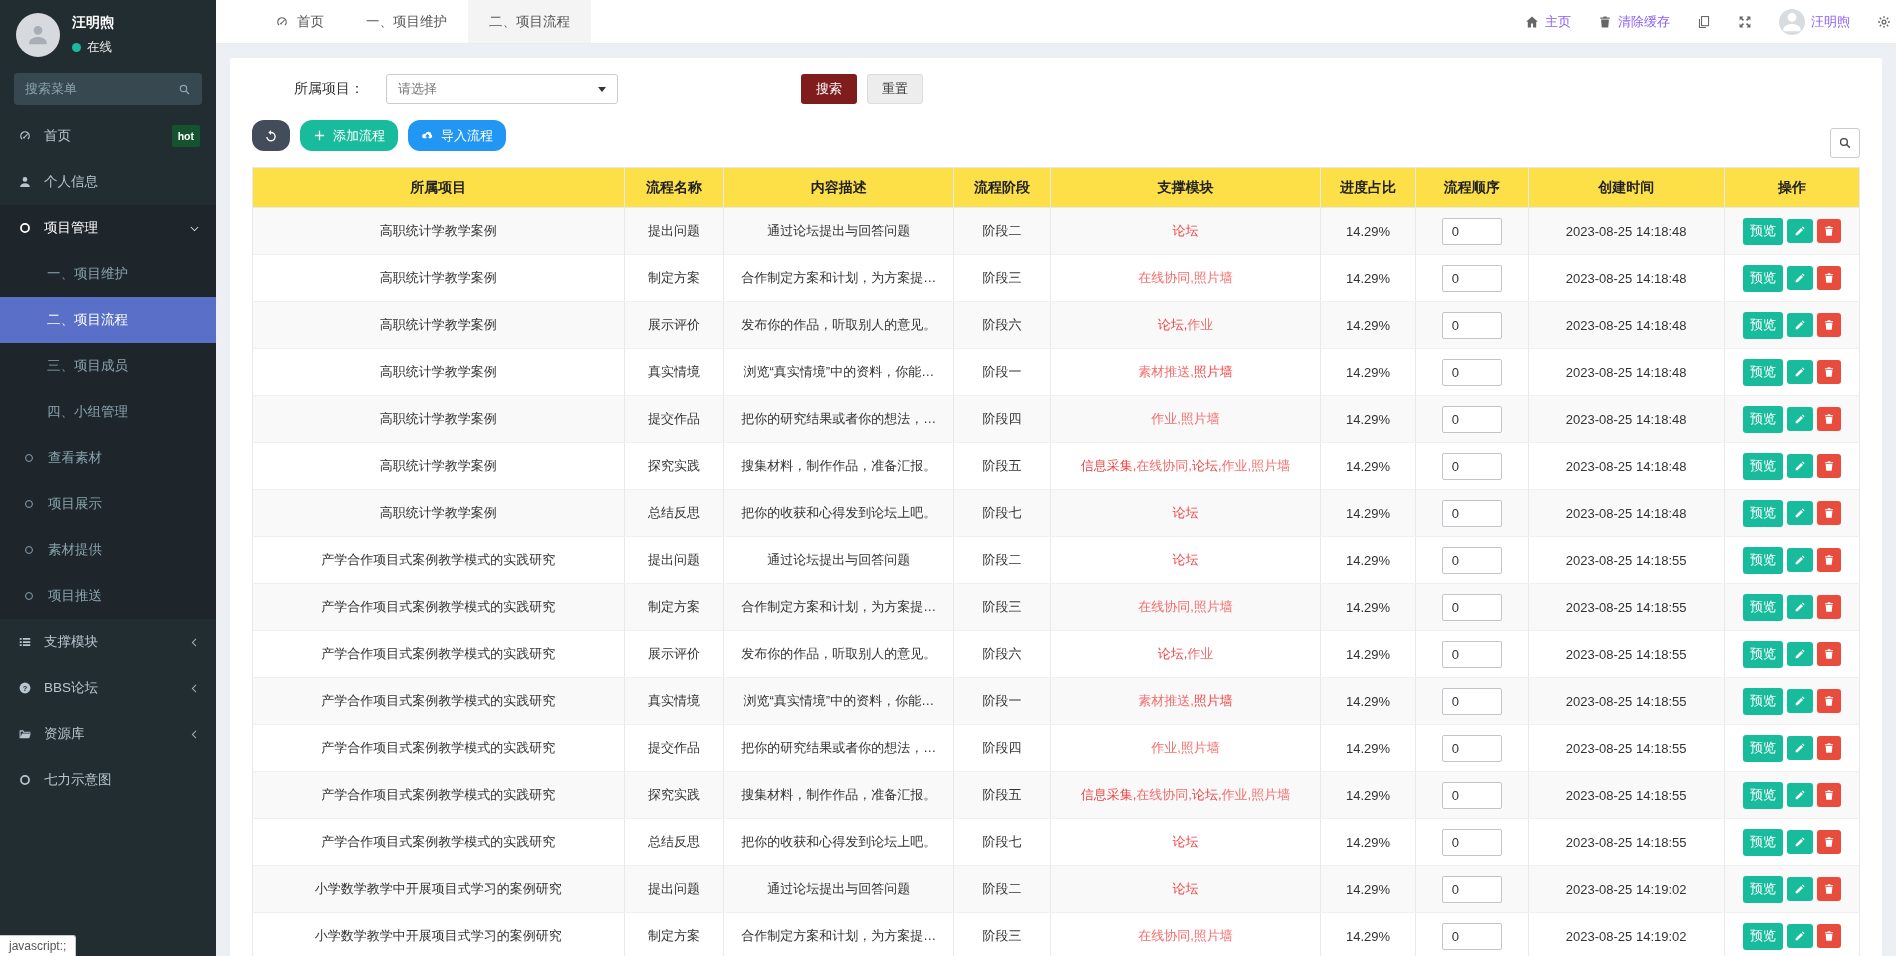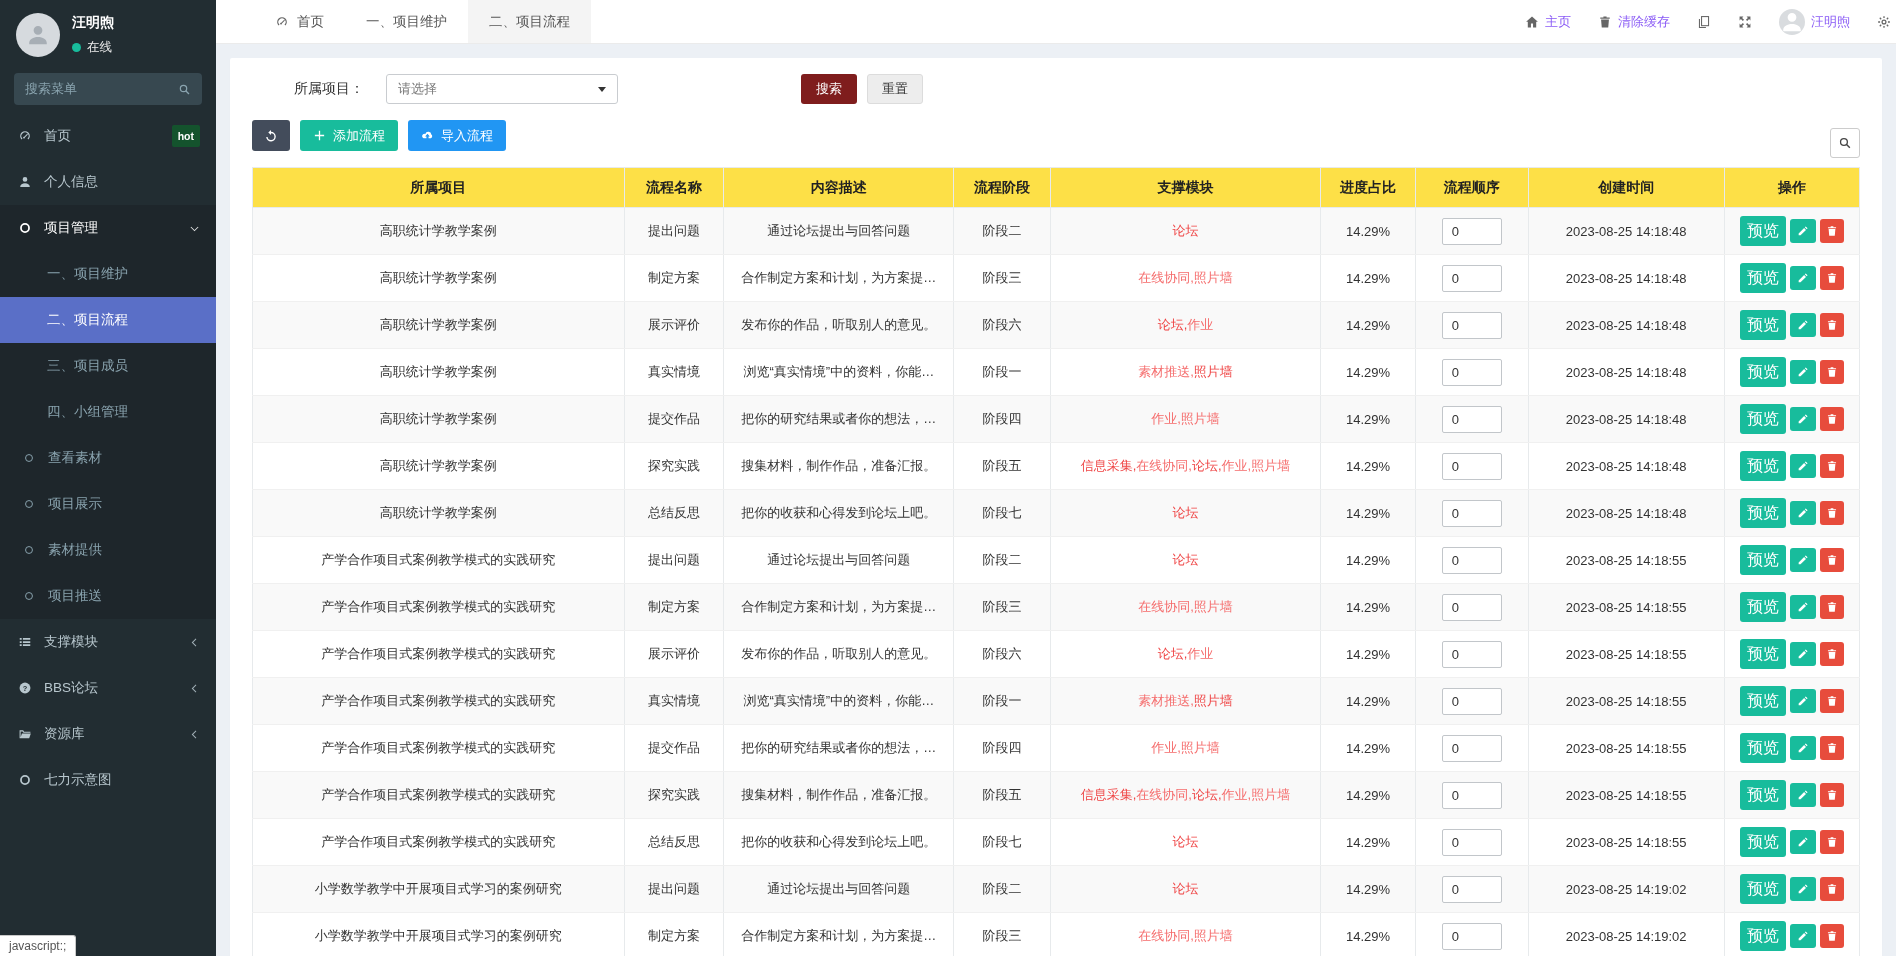--- a/index.html
+++ b/index.html
@@ -57,40 +57,40 @@
   .select{width:232px;height:30px;border:1px solid #c9ccd0;border-radius:3px;margin-left:22px;
     display:flex;align-items:center;justify-content:space-between;padding:0 11px;font-size:13px;color:#777;cursor:pointer;background:#fff}
   .caret-down{width:0;height:0;border-left:4.5px solid transparent;border-right:4.5px solid transparent;border-top:5.5px solid #333}
   .filter-actions{margin-left:183px;display:flex;gap:10px}
   button{font-family:inherit;cursor:pointer}
   .btn{border:none;border-radius:3px;font-size:13px;padding:7px 15px;line-height:1.2}
   .btn-search{background:#7f1d1d;color:#fff}
   .btn-reset{background:#ededed;color:#333;border:1px solid #dcdcdc;padding:6px 14px}
 
   .toolbar-row{display:flex;gap:10px;margin-top:16px;align-items:center}
-  .btn-tool{border:none;border-radius:3px;height:31px;display:flex;align-items:center;gap:7px;color:#fff;font-size:13px;padding:0 13px}
+  .btn-tool{border:none;border-radius:12px;height:31px;display:flex;align-items:center;gap:7px;color:#fff;font-size:13px;padding:0 13px}
   .btn-refresh{background:#434c5b;width:38px;justify-content:center;padding:0;font-size:14px}
   .btn-add{background:#18bc9c}
   .btn-import{background:#2196f3}
   .table-search-btn{position:absolute;right:22px;top:70px;width:30px;height:30px;border:1px solid #ccc;border-radius:3px;
     background:#fff;color:#444;display:flex;align-items:center;justify-content:center;font-size:14px}
 
   
   table{width:100%;border-collapse:collapse;margin-top:16px;table-layout:fixed}
   th{font-size:14px;font-weight:bold;color:#222;height:40px;border:1px solid #e7eaec;background:#fde047;padding:0 6px}
   td{font-size:13px;color:#333;text-align:center;height:47px;padding:2px 6px;
     border-left:1px solid #e7eaec;border-right:1px solid #e7eaec;border-bottom:1px solid #f0f0f0;
     overflow:hidden;white-space:nowrap;text-overflow:ellipsis}
   tbody tr:nth-child(odd){background:#f9f9f9}
   .mod{text-decoration:none;cursor:pointer}
   .mod.green{color:#ef4444}
   .mod.red{color:#f56c6c}
   .order-input{width:60px;height:27px;border:1px solid #c2c6ca;border-radius:2px;padding:0 9px;font-size:13px;color:#333;background:#fff}
   .actions{display:flex;gap:4px;justify-content:center;align-items:center}
-  .btn-preview{background:#18bc9c;color:#fff;border:none;border-radius:3px;font-size:16px;padding:4.5px 7px}
+  .btn-preview{background:#18bc9c;color:#fff;border:none;border-radius:3px;font-size:13px;padding:4.5px 7px}
   .btn-edit{background:#18bc9c;color:#fff;border:none;border-radius:3px;width:26px;height:24px;
     display:inline-flex;align-items:center;justify-content:center;font-size:12px}
   .btn-del{background:#e74c3c;color:#fff;border:none;border-radius:3px;width:24px;height:24px;
     display:inline-flex;align-items:center;justify-content:center;font-size:12px}
 
   .statusbar{position:absolute;left:0;bottom:0;background:#fff;border:1px solid #c9c9c9;border-left:none;border-bottom:none;
     border-radius:0 3px 0 0;padding:3px 9px;font-size:12px;color:#555;z-index:9}
 </style>
 </head>
 <body>

